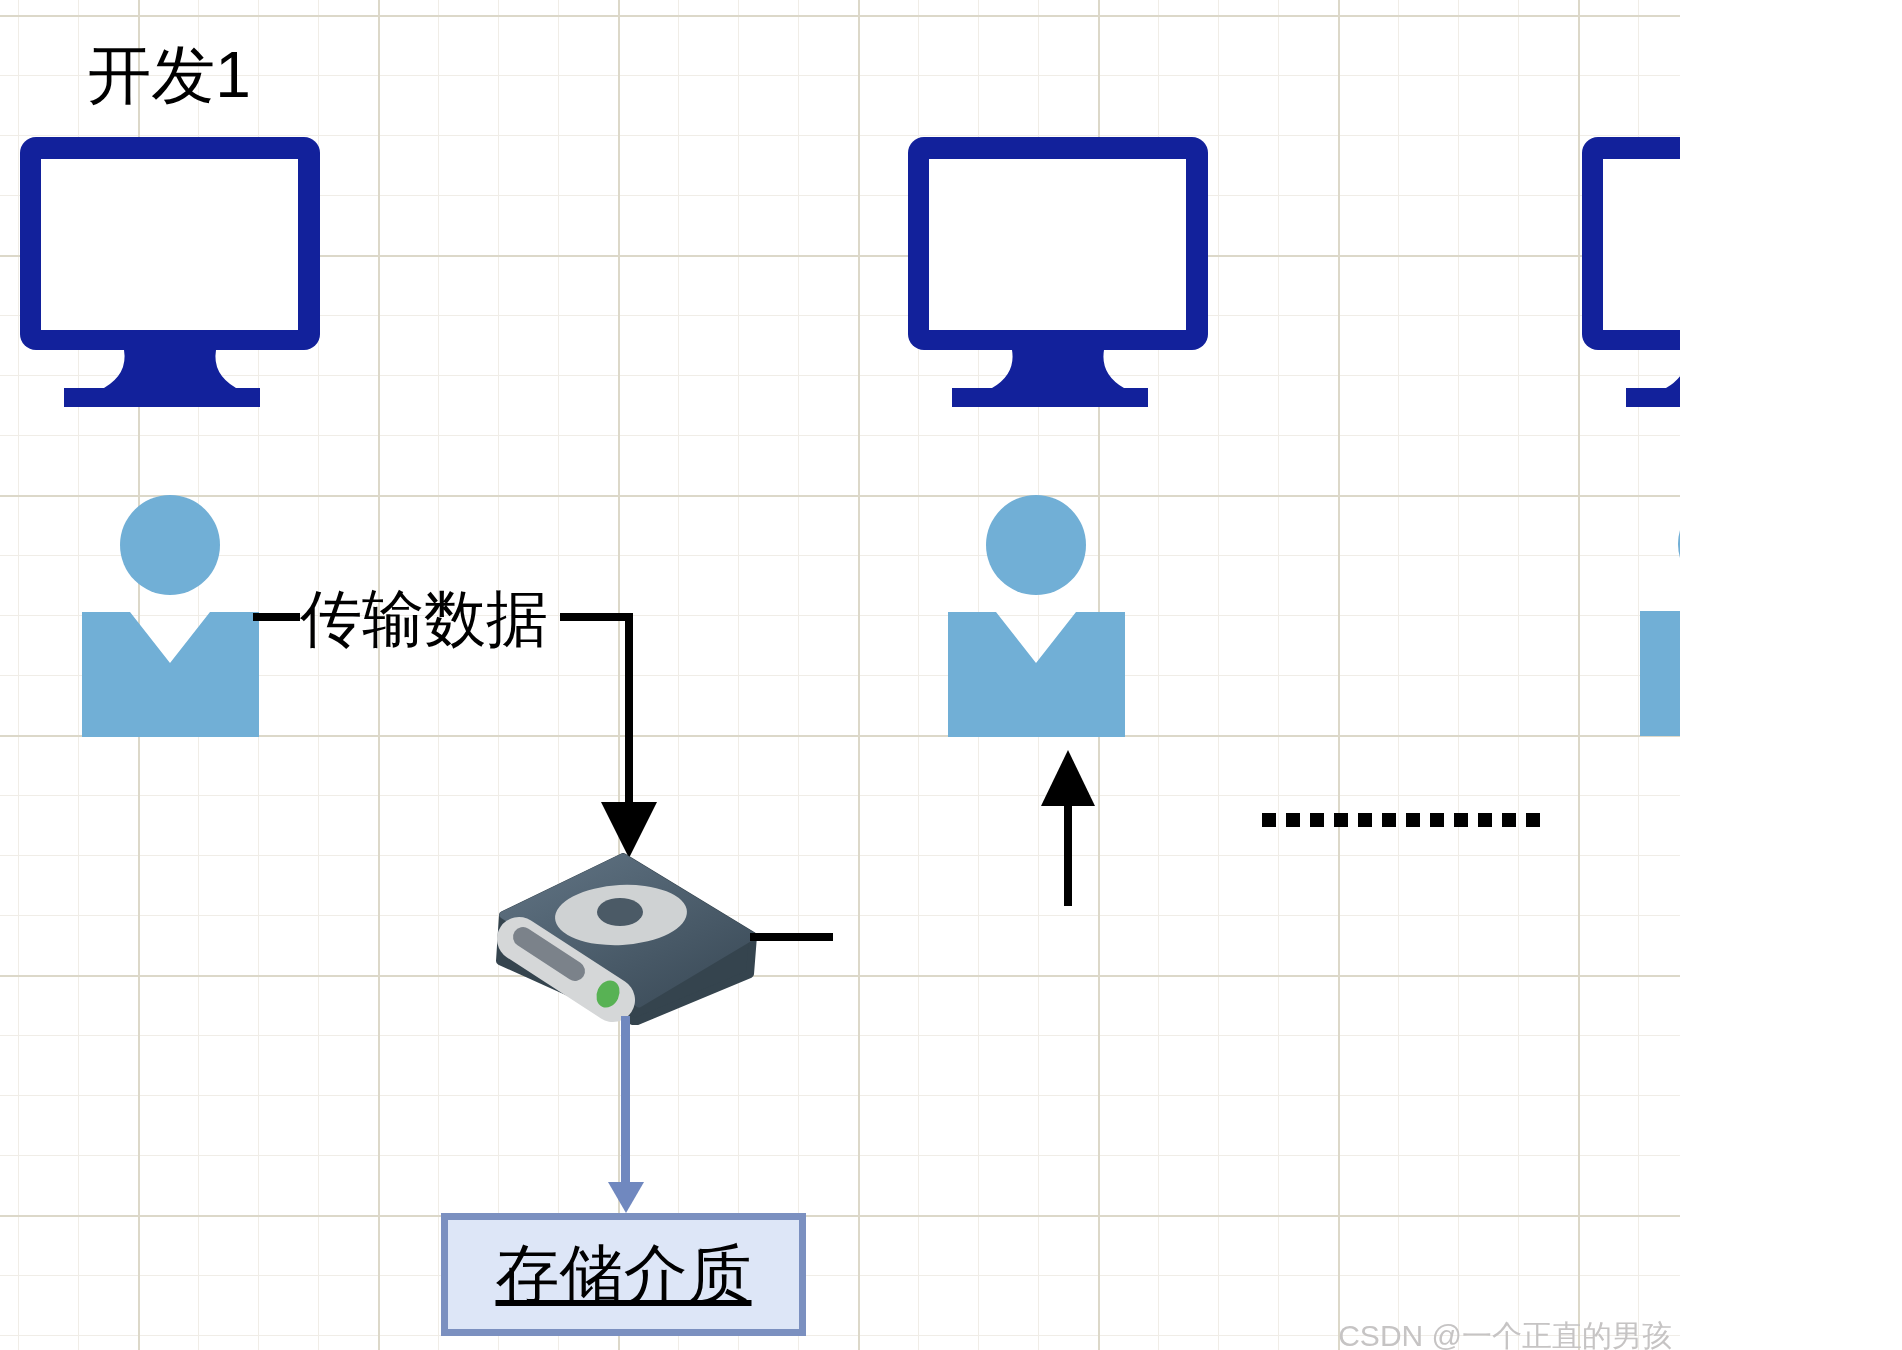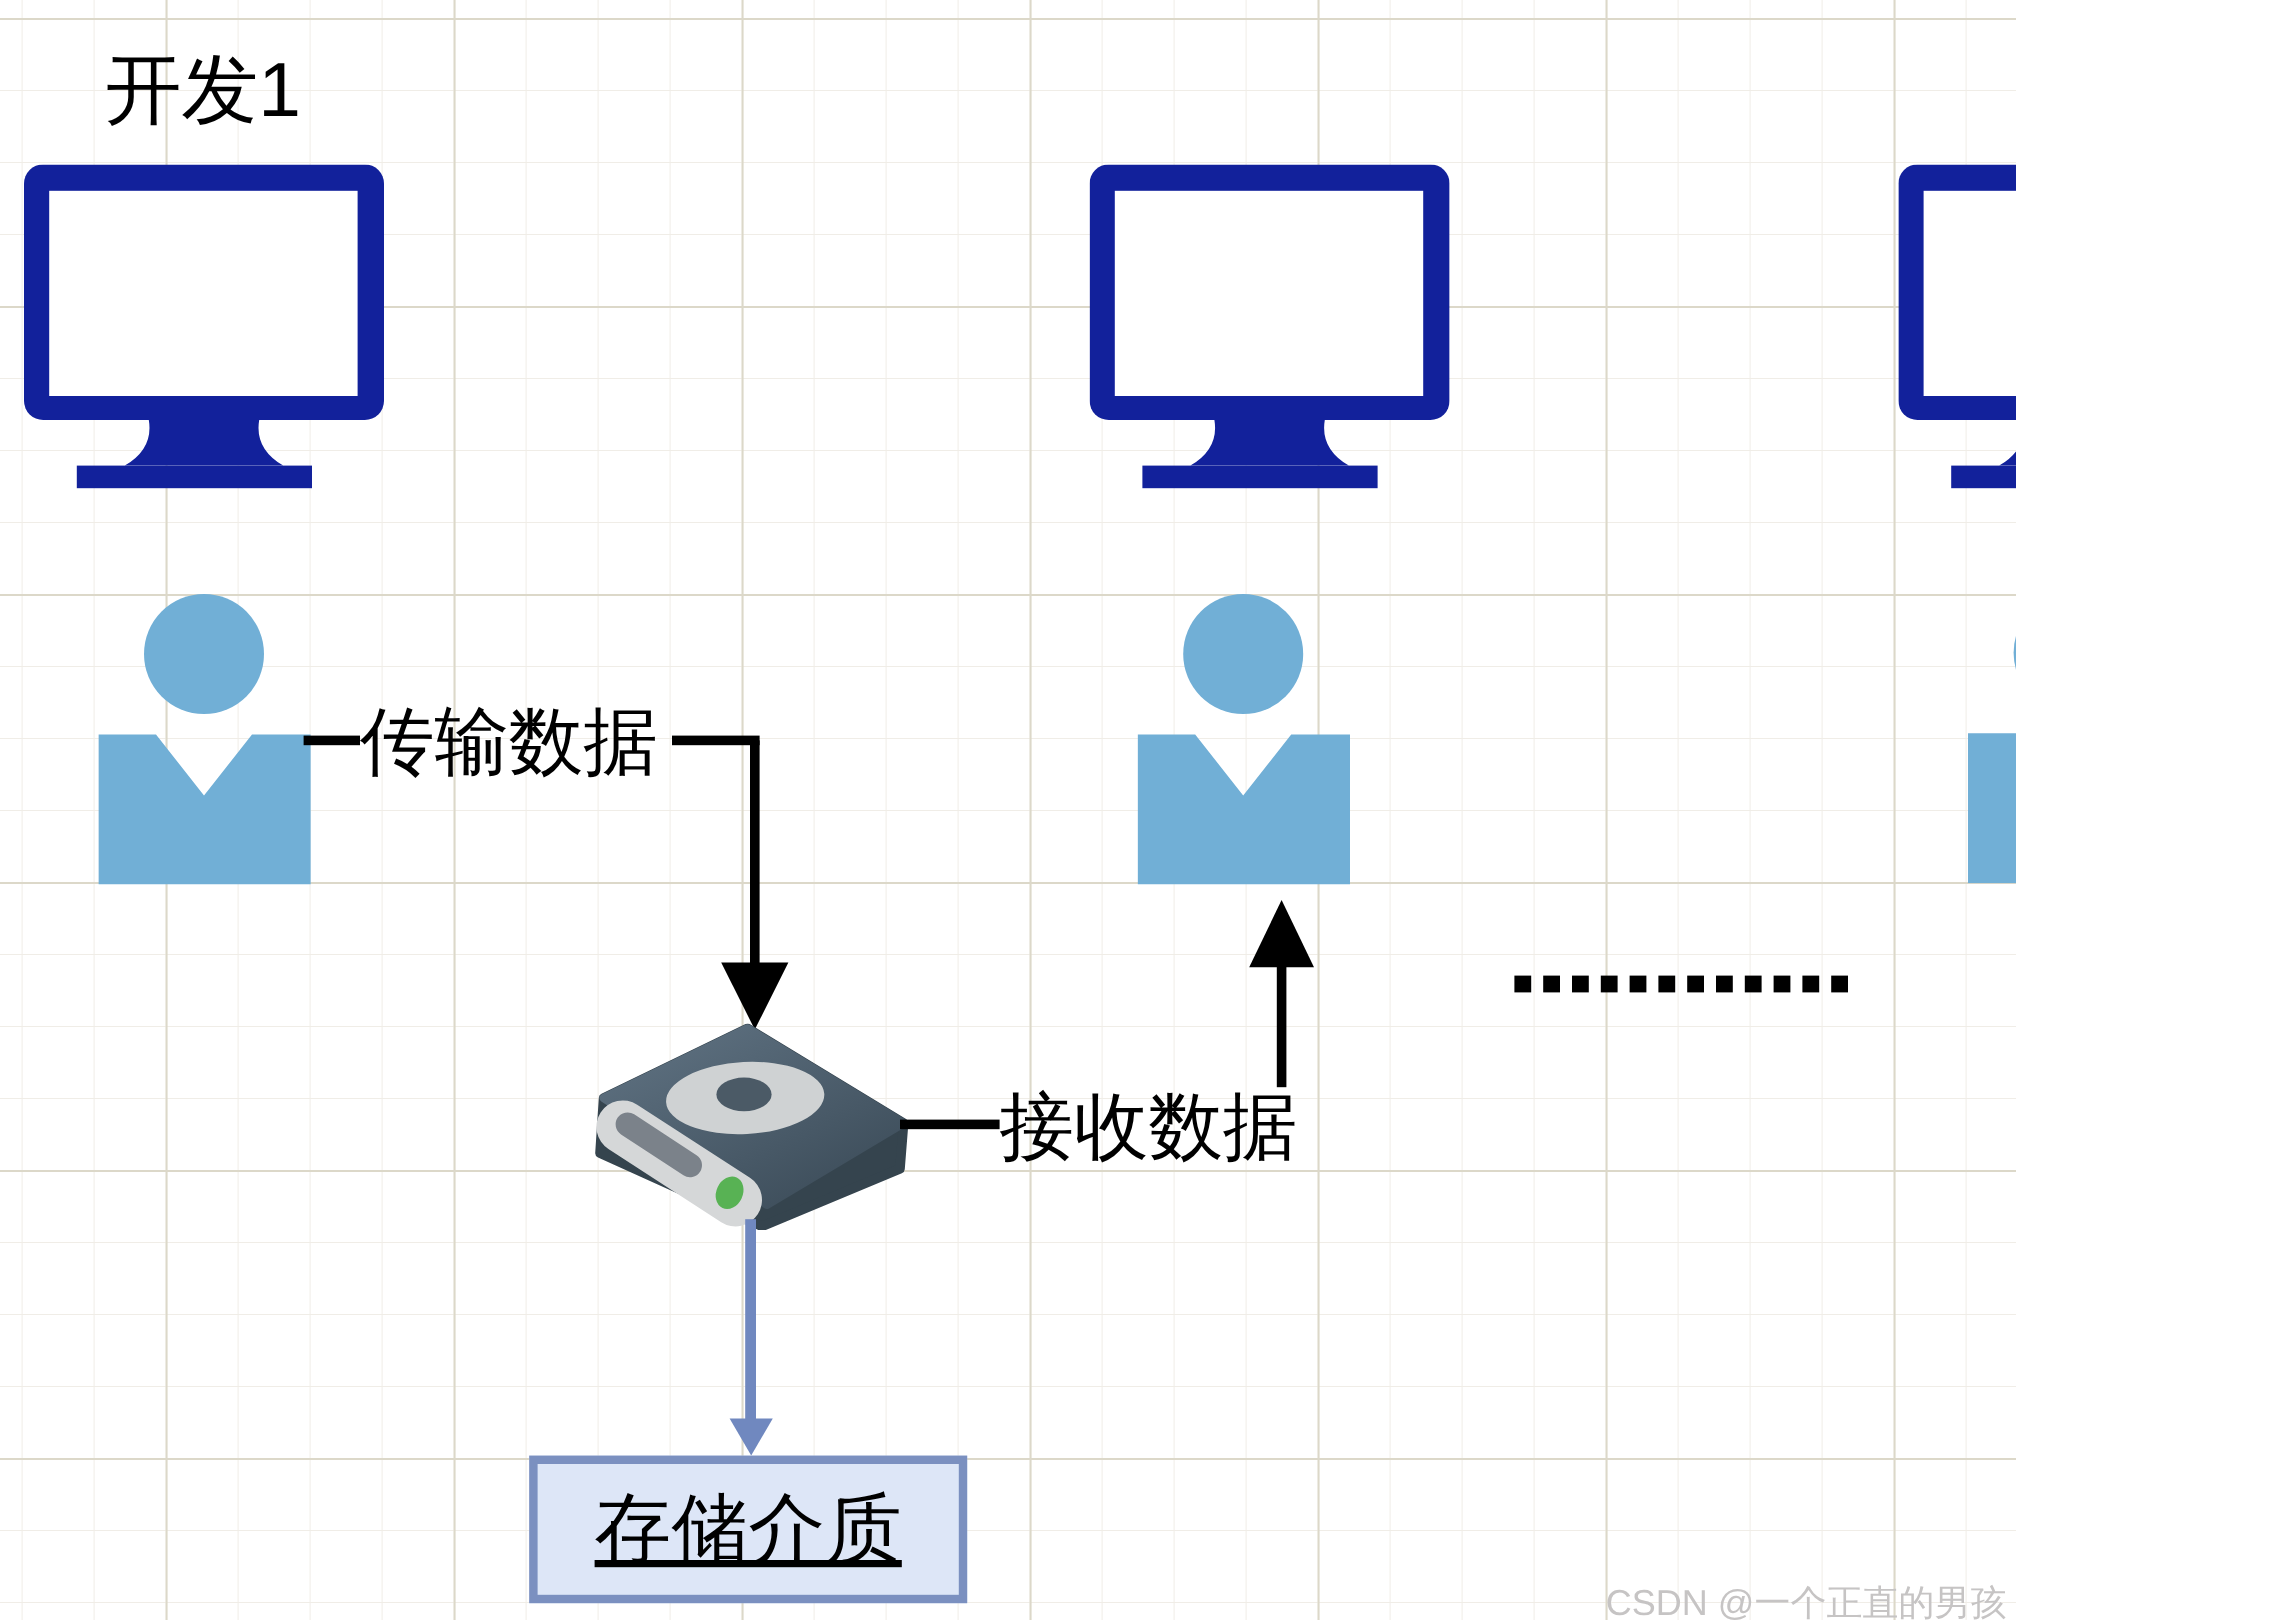--- a/index.html
+++ b/index.html
@@ -138,21 +138,20 @@
     <path d="M128,4 L258,83 L255,121 L140,169 L5,108 L8,62 Z" fill="var(--device-body)" stroke="var(--device-body)" stroke-width="8" stroke-linejoin="round"></path>
     <path d="M128,4 L258,83 L144,151 L8,62 Z" fill="url(#topg)" stroke="url(#topg)" stroke-width="7" stroke-linejoin="round"></path>
     <ellipse cx="126" cy="62" rx="66" ry="30" fill="var(--device-ring)" transform="rotate(-3 126 62)"></ellipse>
     <ellipse cx="125" cy="59" rx="23" ry="14" fill="var(--device-hole)"></ellipse>
     <line x1="24" y1="86" x2="118" y2="147" stroke="var(--device-face)" stroke-width="44" stroke-linecap="round"></line>
     <line x1="28" y1="84" x2="80" y2="118" stroke="var(--device-slot)" stroke-width="20" stroke-linecap="round"></line>
     <ellipse cx="113" cy="141" rx="11" ry="14" fill="var(--device-led)" transform="rotate(25 113 141)"></ellipse>
   </svg>
 
   <div class="hline" style="left:750px;top:933px;width:83px;"></div>
-  <div class="edge-label" style="left:833px;top:907px;">接收数据</div>
   <div class="vline" style="left:1064px;top:802px;height:104px;"></div>
   <div class="arrowhead-up" style="left:1041px;top:750px;"></div>
 
   <div class="blue-vline" style="left:621px;top:1016px;height:168px;"></div>
   <div class="blue-arrowhead" style="left:608px;top:1182px;"></div>
 
   <div class="storage-box">
     <span>存储介质</span>
   </div>
 

